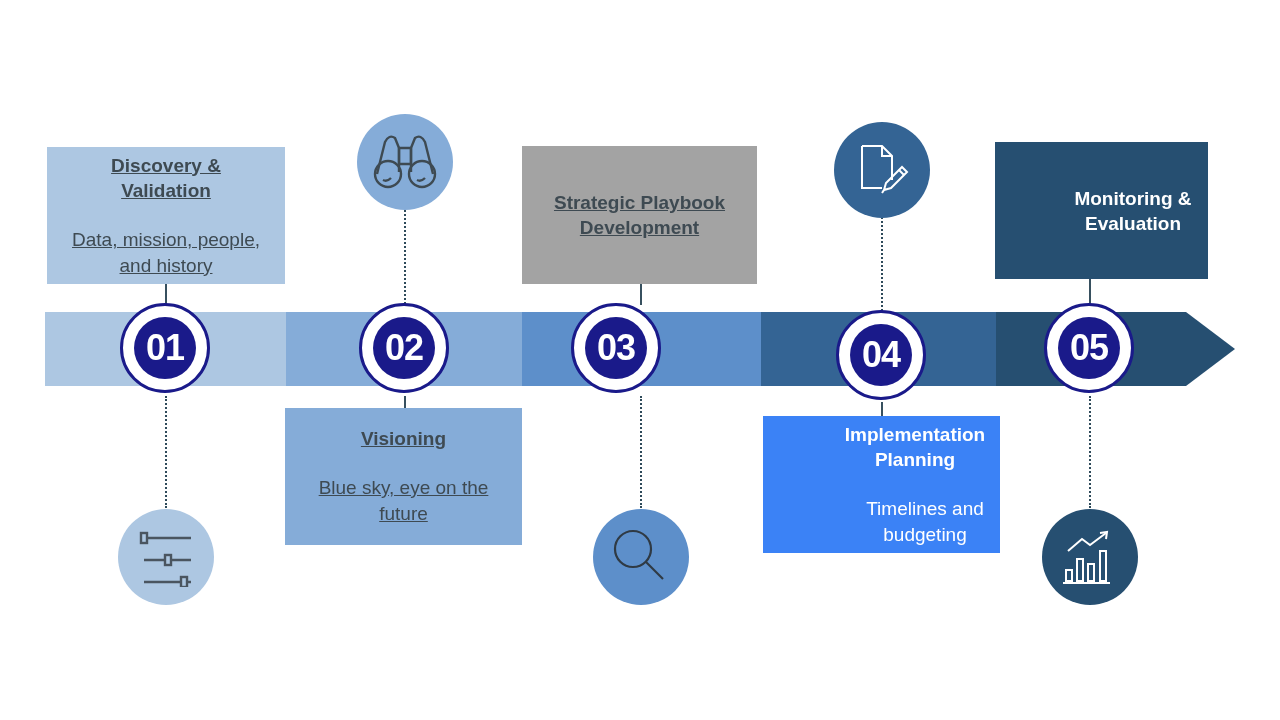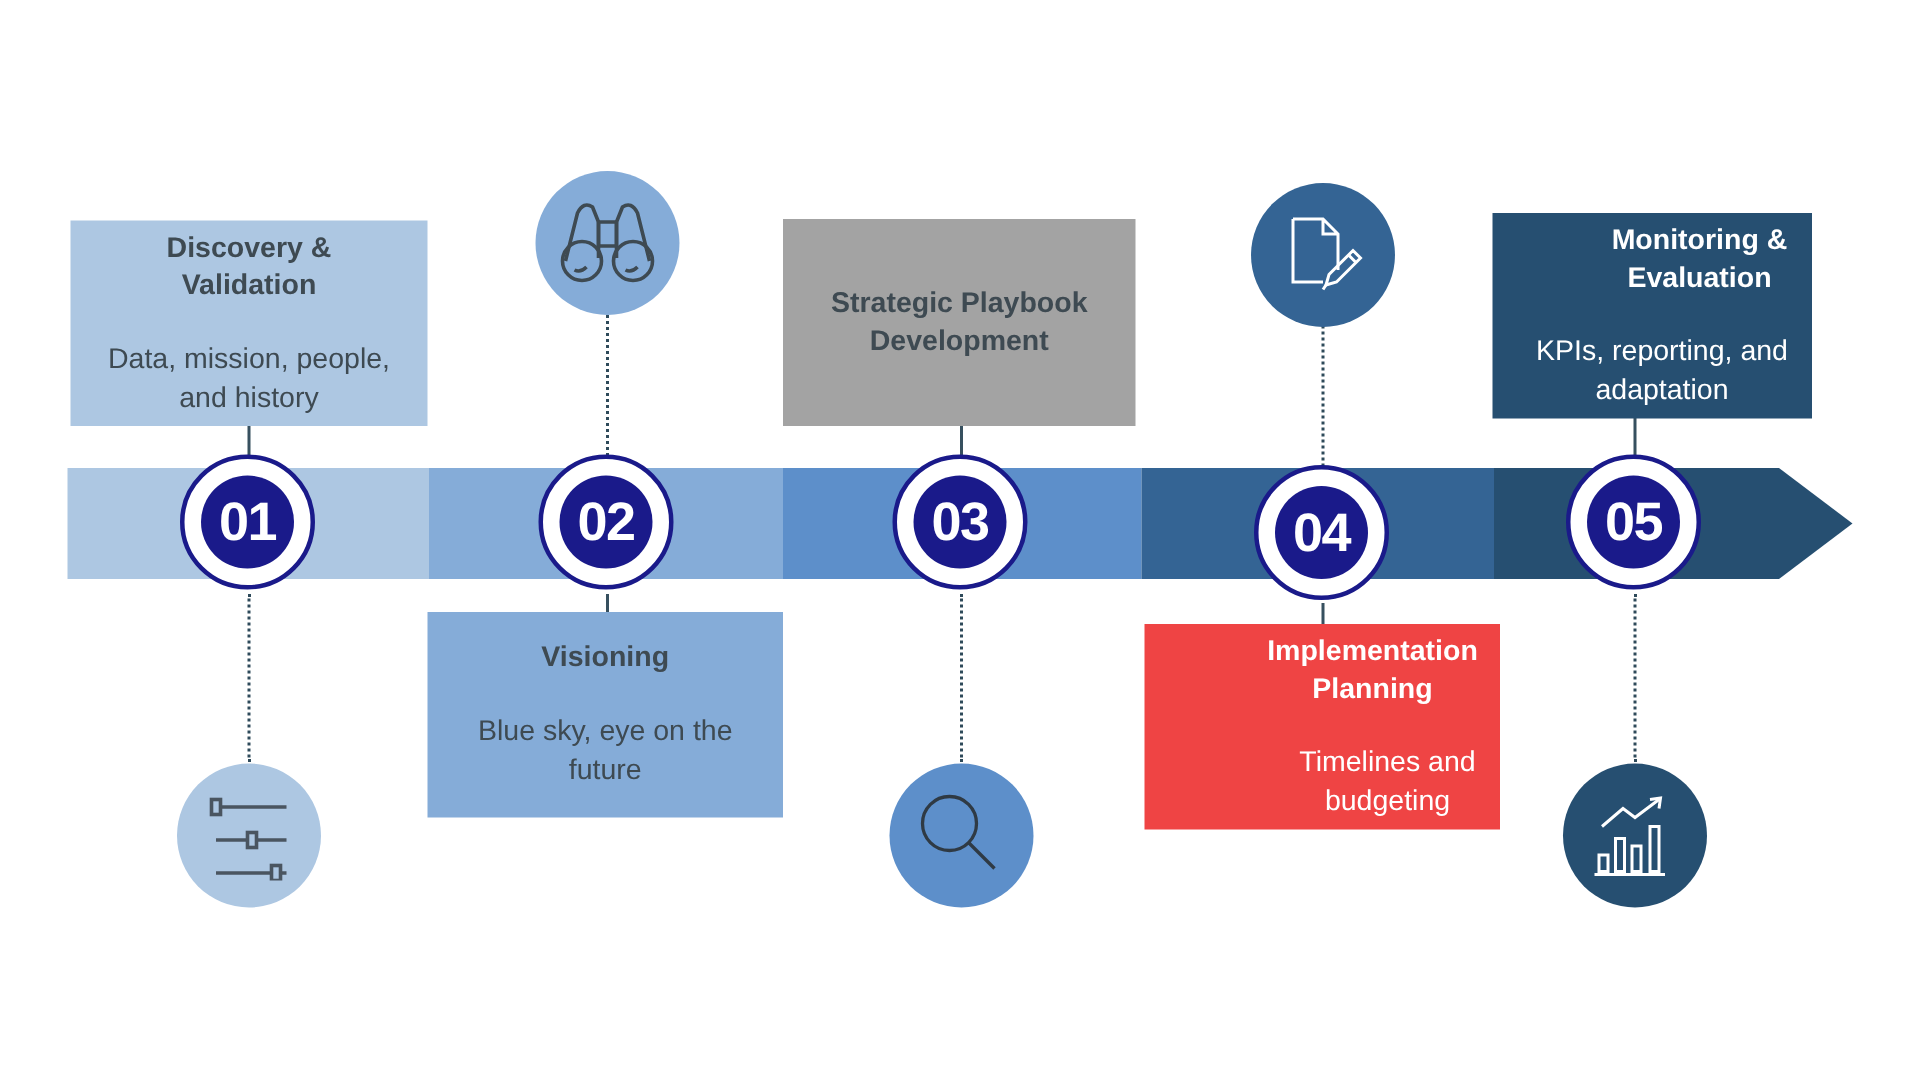--- a/index.html
+++ b/index.html
@@ -2,21 +2,21 @@
 <html><head>
 <meta charset="utf-8">
 <style>
   html,body{margin:0;padding:0;background:#ffffff;}
   body{width:1280px;height:720px;position:relative;overflow:hidden;font-family:"Liberation Sans",sans-serif;}
   .seg{position:absolute;top:312px;height:74px;}
   .arrow-tip{position:absolute;top:312px;left:1186px;width:0;height:0;border-top:37px solid transparent;border-bottom:37px solid transparent;border-left:49px solid #264f71;}
   .box{position:absolute;box-sizing:border-box;text-align:center;display:flex;flex-direction:column;justify-content:center;align-items:center;}
   .box .title{font-weight:bold;font-size:19px;line-height:25px;}
   .box .desc{font-size:19px;line-height:26px;margin-top:24px;}
-  .dark-text{color:#3e4a52;}
+  .dark-text{color:#3e4a52;text-decoration:underline;}
   .light-text{color:#ffffff;align-items:flex-end;}
   .node{position:absolute;width:90px;height:90px;border-radius:50%;background:#fff;border:3px solid #1a1a8a;box-sizing:border-box;display:flex;align-items:center;justify-content:center;}
   .node .inner{width:62px;height:62px;border-radius:50%;background:#1a1a8a;color:#fff;font-weight:bold;font-size:36px;display:flex;align-items:center;justify-content:center;letter-spacing:-1px;}
   .vline{position:absolute;width:0;}
   .solid{border-left:2px solid #37505f;}
   .dotted{border-left:2px dotted #2e4a5a;}
   .icon-circle{position:absolute;width:96px;height:96px;border-radius:50%;display:flex;align-items:center;justify-content:center;}
 </style>
 </head>
 <body>
@@ -48,37 +48,36 @@
 
 <div class="box dark-text" style="left:285px;top:408px;width:237px;height:137px;background:#85acd8;">
   <div class="title">Visioning</div>
   <div class="desc" style="width:200px;">Blue sky, eye on the future</div>
 </div>
 
 <div class="box dark-text" style="left:522px;top:146px;width:235px;height:138px;background:#a3a3a3;">
   <div class="title" style="width:210px;">Strategic Playbook Development</div>
 </div>
 
-<div class="box light-text" style="left:763px;top:416px;width:237px;height:137px;background:#ef4444;">
+<div class="box light-text" style="left:763px;top:416px;width:237px;height:137px;background:#3b82f6;">
   <div class="title" style="width:170px;">Implementation Planning</div>
   <div class="desc" style="width:150px;">Timelines and budgeting</div>
 </div>
 
 <div class="box light-text" style="left:995px;top:142px;width:213px;height:137px;background:#264f71;">
   <div class="title" style="width:150px;">Monitoring &amp; Evaluation</div>
-  <div class="desc" style="width:200px;">KPIs, reporting, and adaptation</div>
 </div>
 
 <div class="node" style="left:120px;top:303px;">
   <div class="inner">01</div>
 </div>
 <div class="node" style="left:359px;top:303px;text-align:center;">
   <div class="inner">02</div>
 </div>
-<div class="node" style="left:595px;top:303px;">
+<div class="node" style="left:571px;top:303px;">
   <div class="inner">03</div>
 </div>
 <div class="node" style="left:836px;top:310px;">
   <div class="inner">04</div>
 </div>
 <div class="node" style="left:1044px;top:303px;">
   <div class="inner">05</div>
 </div>
 
 <div class="icon-circle" style="left:118px;top:509px;background:#adc7e2;">

